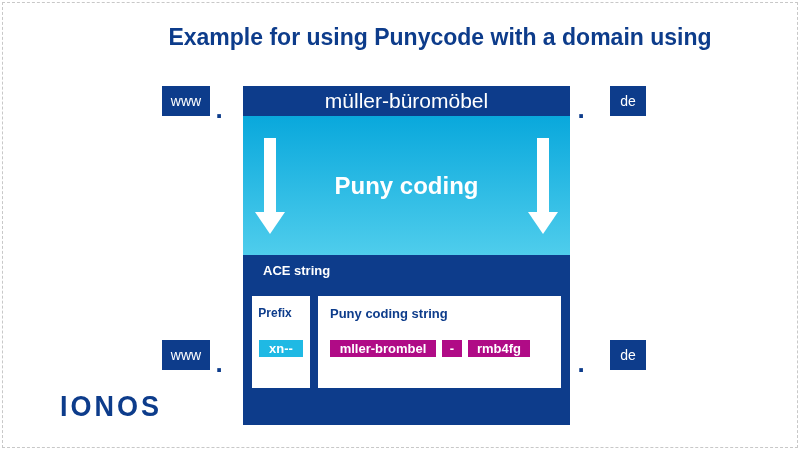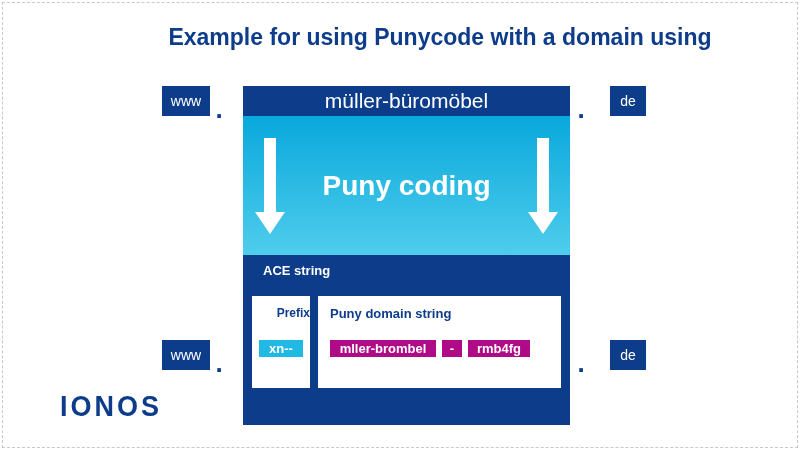--- a/index.html
+++ b/index.html
@@ -60,21 +60,21 @@
     position:absolute;
     left:243px;top:116px;width:327px;height:139px;
     background:linear-gradient(180deg,var(--cyan-gradient-top),var(--cyan-gradient-bottom));
   }
   .puny-label{
     position:absolute;
     left:0;right:0;top:50%;
     transform:translateY(-50%);
     text-align:center;
     color:#fff;
-    font-size:28px;
+    font-size:24px;
     font-weight:bold;
   }
   .arrow{
     position:absolute;
     top:22px;
     width:12px;height:74px;
     background:#fff;
   }
   .arrow::after{
     content:"";
@@ -105,21 +105,21 @@
     background:#fff;
   }
   .prefix-panel{left:9px;width:58px;}
   .string-panel{left:75px;width:243px;}
   .panel-label{
     position:absolute;
     top:10px;
     color:var(--dark-blue);
     font-weight:bold;
   }
-  .prefix-panel .panel-label{left:0;right:0;text-align:right;font-size:12px;}
+  .prefix-panel .panel-label{left:0;right:12px;text-align:center;font-size:12px;}
   .string-panel .panel-label{left:12px;font-size:13px;}
   .chip{
     position:absolute;
     height:17px;
     color:#fff;
     font-weight:bold;
     font-size:13px;
     display:flex;align-items:center;justify-content:center;
   }
   .cyan-chip{
@@ -171,21 +171,21 @@
 
   <div class="ace-area">
     <div class="ace-label">ACE string</div>
 
     <div class="panel prefix-panel">
       <div class="panel-label">Prefix</div>
       <div class="chip cyan-chip">xn--</div>
     </div>
 
     <div class="panel string-panel">
-      <div class="panel-label">Puny domain string</div>
+      <div class="panel-label">Puny coding string</div>
       <div class="chips">
         <div class="chip magenta-chip chip-main">mller-brombel</div>
         <div class="chip magenta-chip chip-dash">-</div>
         <div class="chip magenta-chip chip-suffix">rmb4fg</div>
       </div>
     </div>
   </div>
 
   <div class="box small-box www-bottom">www</div>
   <div class="dot dot-bl">.</div>

